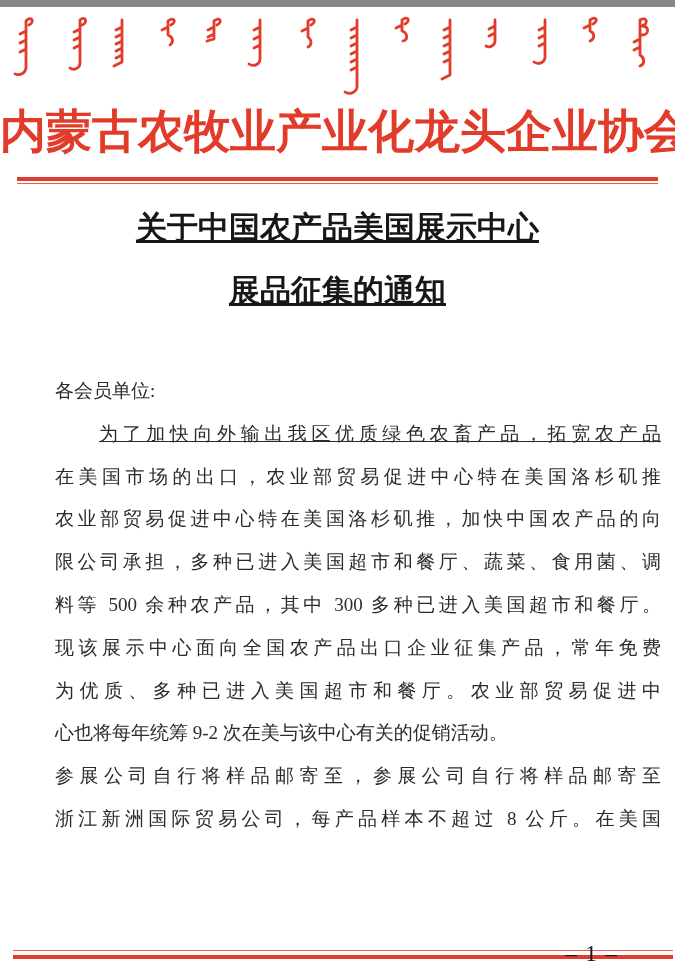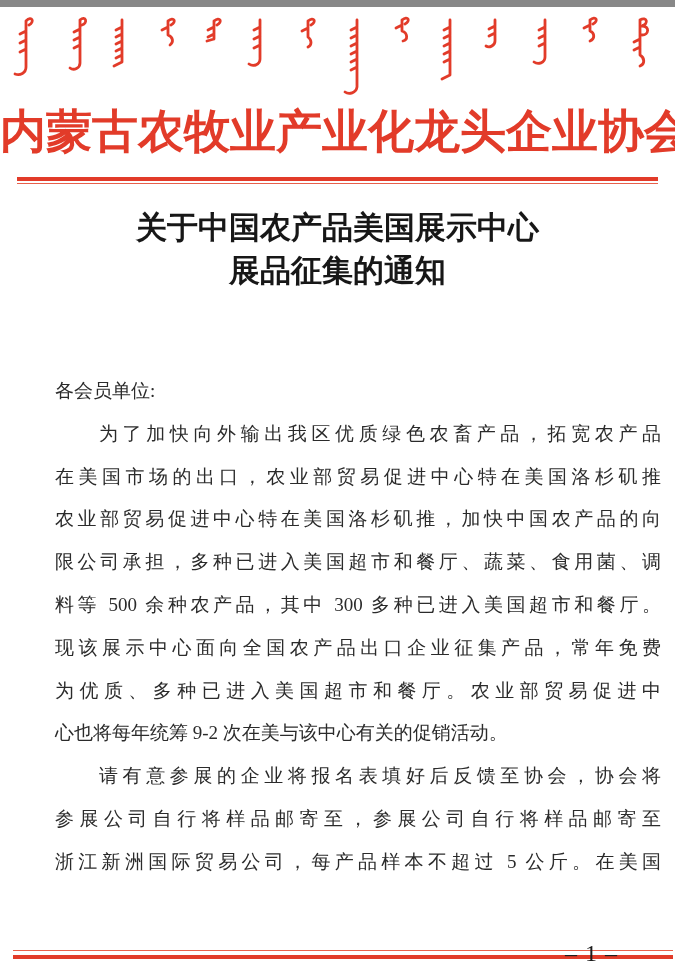--- a/index.html
+++ b/index.html
@@ -24,41 +24,41 @@
   }
   .head-rule{position:absolute;top:170px;left:17px;width:641px;}
   .head-rule .thick{height:3.5px;background:#e23b29;}
   .head-rule .gap{height:2.5px;}
   .head-rule .thin{height:1.3px;background:#e8604b;}
   
   .doc-title{
     position:absolute;left:0;width:675px;
     text-align:center;
     font-size:31px;font-weight:bold;color:#171717;
-    line-height:40px;white-space:nowrap;
+    line-height:40px;white-space:nowrap;text-decoration:underline;
   }
   .doc-title.l1{top:201px;}
-  .doc-title.l2{top:244px;}
+  .doc-title.l2{top:264px;}
   
   .body-block{
     position:absolute;top:363px;left:55px;width:606px;
     font-size:19px;color:#2b2b2b;
   }
   .salutation{
     height:42.8px;line-height:42.8px;
     text-align:left;white-space:nowrap;
   }
   .bline{
     height:42.8px;line-height:42.8px;
     text-align:justify;
     text-align-last:justify;
     text-justify:inter-character;
   }
   .bline.plain{text-align:left;text-align-last:auto;}
-  .bline.ind{padding-left:44px;}
+  .bline.ind{padding-left:44px;text-decoration:underline;}
   
   .foot-rule{position:absolute;top:943px;left:13px;width:660px;}
   .foot-rule .thin{height:1.3px;background:#e8604b;}
   .foot-rule .gap{height:4px;}
   .foot-rule .thick{height:3.5px;background:#e23b29;}
   .page-number{
     position:absolute;top:933px;right:57px;
     font-size:24px;color:#1c1c1c;
     letter-spacing:1px;white-space:nowrap;
     z-index:2;
@@ -100,23 +100,22 @@
   <div class="body-block">
     <div class="salutation">各会员单位:</div>
     <div class="bline ind">为了加快向外输出我区优质绿色农畜产品，拓宽农产品</div>
     <div class="bline">在美国市场的出口，农业部贸易促进中心特在美国洛杉矶推</div>
     <div class="bline">农业部贸易促进中心特在美国洛杉矶推，加快中国农产品的向</div>
     <div class="bline">限公司承担，多种已进入美国超市和餐厅、蔬菜、食用菌、调</div>
     <div class="bline">料等 500 余种农产品，其中 300 多种已进入美国超市和餐厅。</div>
     <div class="bline">现该展示中心面向全国农产品出口企业征集产品，常年免费</div>
     <div class="bline">为优质、多种已进入美国超市和餐厅。农业部贸易促进中</div>
     <div class="bline plain">心也将每年统筹 9-2 次在美与该中心有关的促销活动。</div>
-    <div class="bline ind">请有意参展的企业将报名表填好后反馈至协会，协会将</div>
     <div class="bline">参展公司自行将样品邮寄至，参展公司自行将样品邮寄至</div>
-    <div class="bline">浙江新洲国际贸易公司，每产品样本不超过 5 公斤。在美国</div>
+    <div class="bline">浙江新洲国际贸易公司，每产品样本不超过 8 公斤。在美国</div>
   </div>
 
   <div class="foot-rule">
     <div class="thin"></div>
     <div class="gap"></div>
     <div class="thick"></div>
   </div>
   <div class="page-number">– 1 –</div>
 
 </div>

